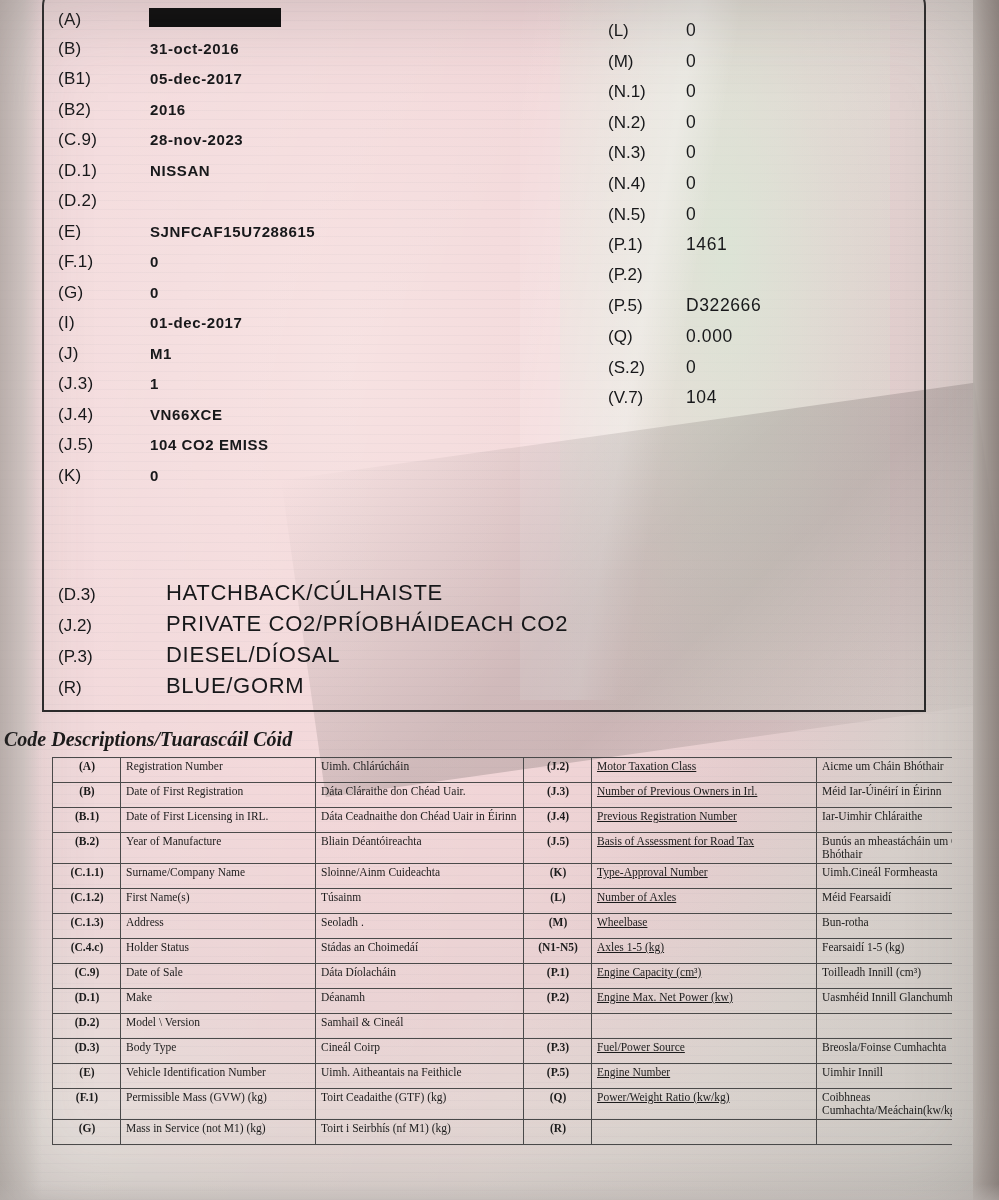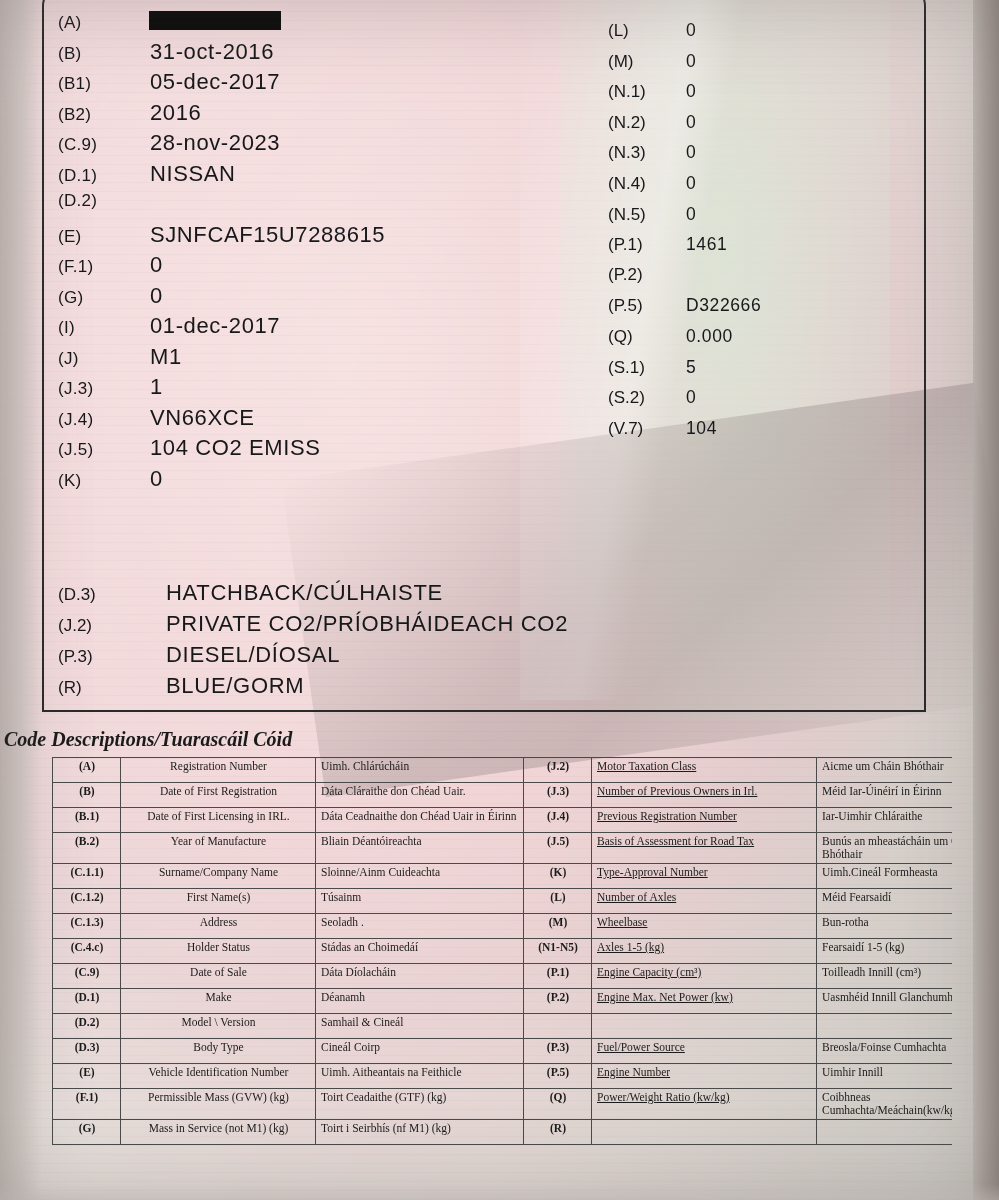--- a/index.html
+++ b/index.html
@@ -61,21 +61,21 @@
   }
   .col{position:absolute;}
   .colL{left:0;top:0;width:520px;}
   .colR{left:550px;top:12px;width:330px;}
   .row{display:flex;align-items:baseline;height:30.5px;}
   .code{
     width:92px;flex:0 0 92px;
     font-size:17px;letter-spacing:.3px;color:#17181a;
   }
   .val{
-    font-size:22px;letter-spacing:.6px;color:#17181a;white-space:nowrap;
+    font-size:15px;letter-spacing:.6px;color:#17181a;white-space:nowrap;font-weight:bold;
   }
   .redact{
     display:inline-block;width:130px;height:17px;background:#0b0b0b;
     transform:translateY(1px);
     box-shadow:0 0 0 1px #0b0b0b;
   }
   .rowR{display:flex;align-items:baseline;height:30.6px;}
   .codeR{width:78px;flex:0 0 78px;font-size:17px;color:#17181a;}
   .valR{font-size:17.5px;letter-spacing:.6px;color:#17181a;}
   
@@ -102,21 +102,21 @@
     table-layout:fixed;
   }
   table.cd td{
     border:1px solid #4a4a4a;
     padding:2px 4px 2px 5px;
     vertical-align:top;
     line-height:1.12;
     height:20px;
   }
   td.c{width:58px;text-align:center;font-weight:bold;font-size:11.5px;}
-  td.en{width:185px;text-align:center;}
+  td.en{width:185px;}
   td.ga{width:198px;font-style:normal;}
   td.c2{width:58px;text-align:center;font-weight:bold;}
   td.en2{width:215px;text-decoration:underline;}
   td.ga2{width:186px;}
   .fade-bottom{
     position:absolute;left:0;bottom:0;width:999px;height:16px;
     background:linear-gradient(180deg, rgba(217,211,207,0) 0%, rgba(210,204,200,.55) 100%);
     pointer-events:none;
   }
   .vignette{
@@ -245,24 +245,20 @@
       </div>
       <div class="rowR">
         <span class="codeR">(P.5)</span>
         <span class="valR">D322666</span>
       </div>
       <div class="rowR">
         <span class="codeR">(Q)</span>
         <span class="valR">0.000</span>
       </div>
       <div class="rowR">
-        <span class="codeR">(S.1)</span>
-        <span class="valR">5</span>
-      </div>
-      <div class="rowR">
         <span class="codeR">(S.2)</span>
         <span class="valR">0</span>
       </div>
       <div class="rowR">
         <span class="codeR">(V.7)</span>
         <span class="valR">104</span>
       </div>
     </div>
   </div>
 

